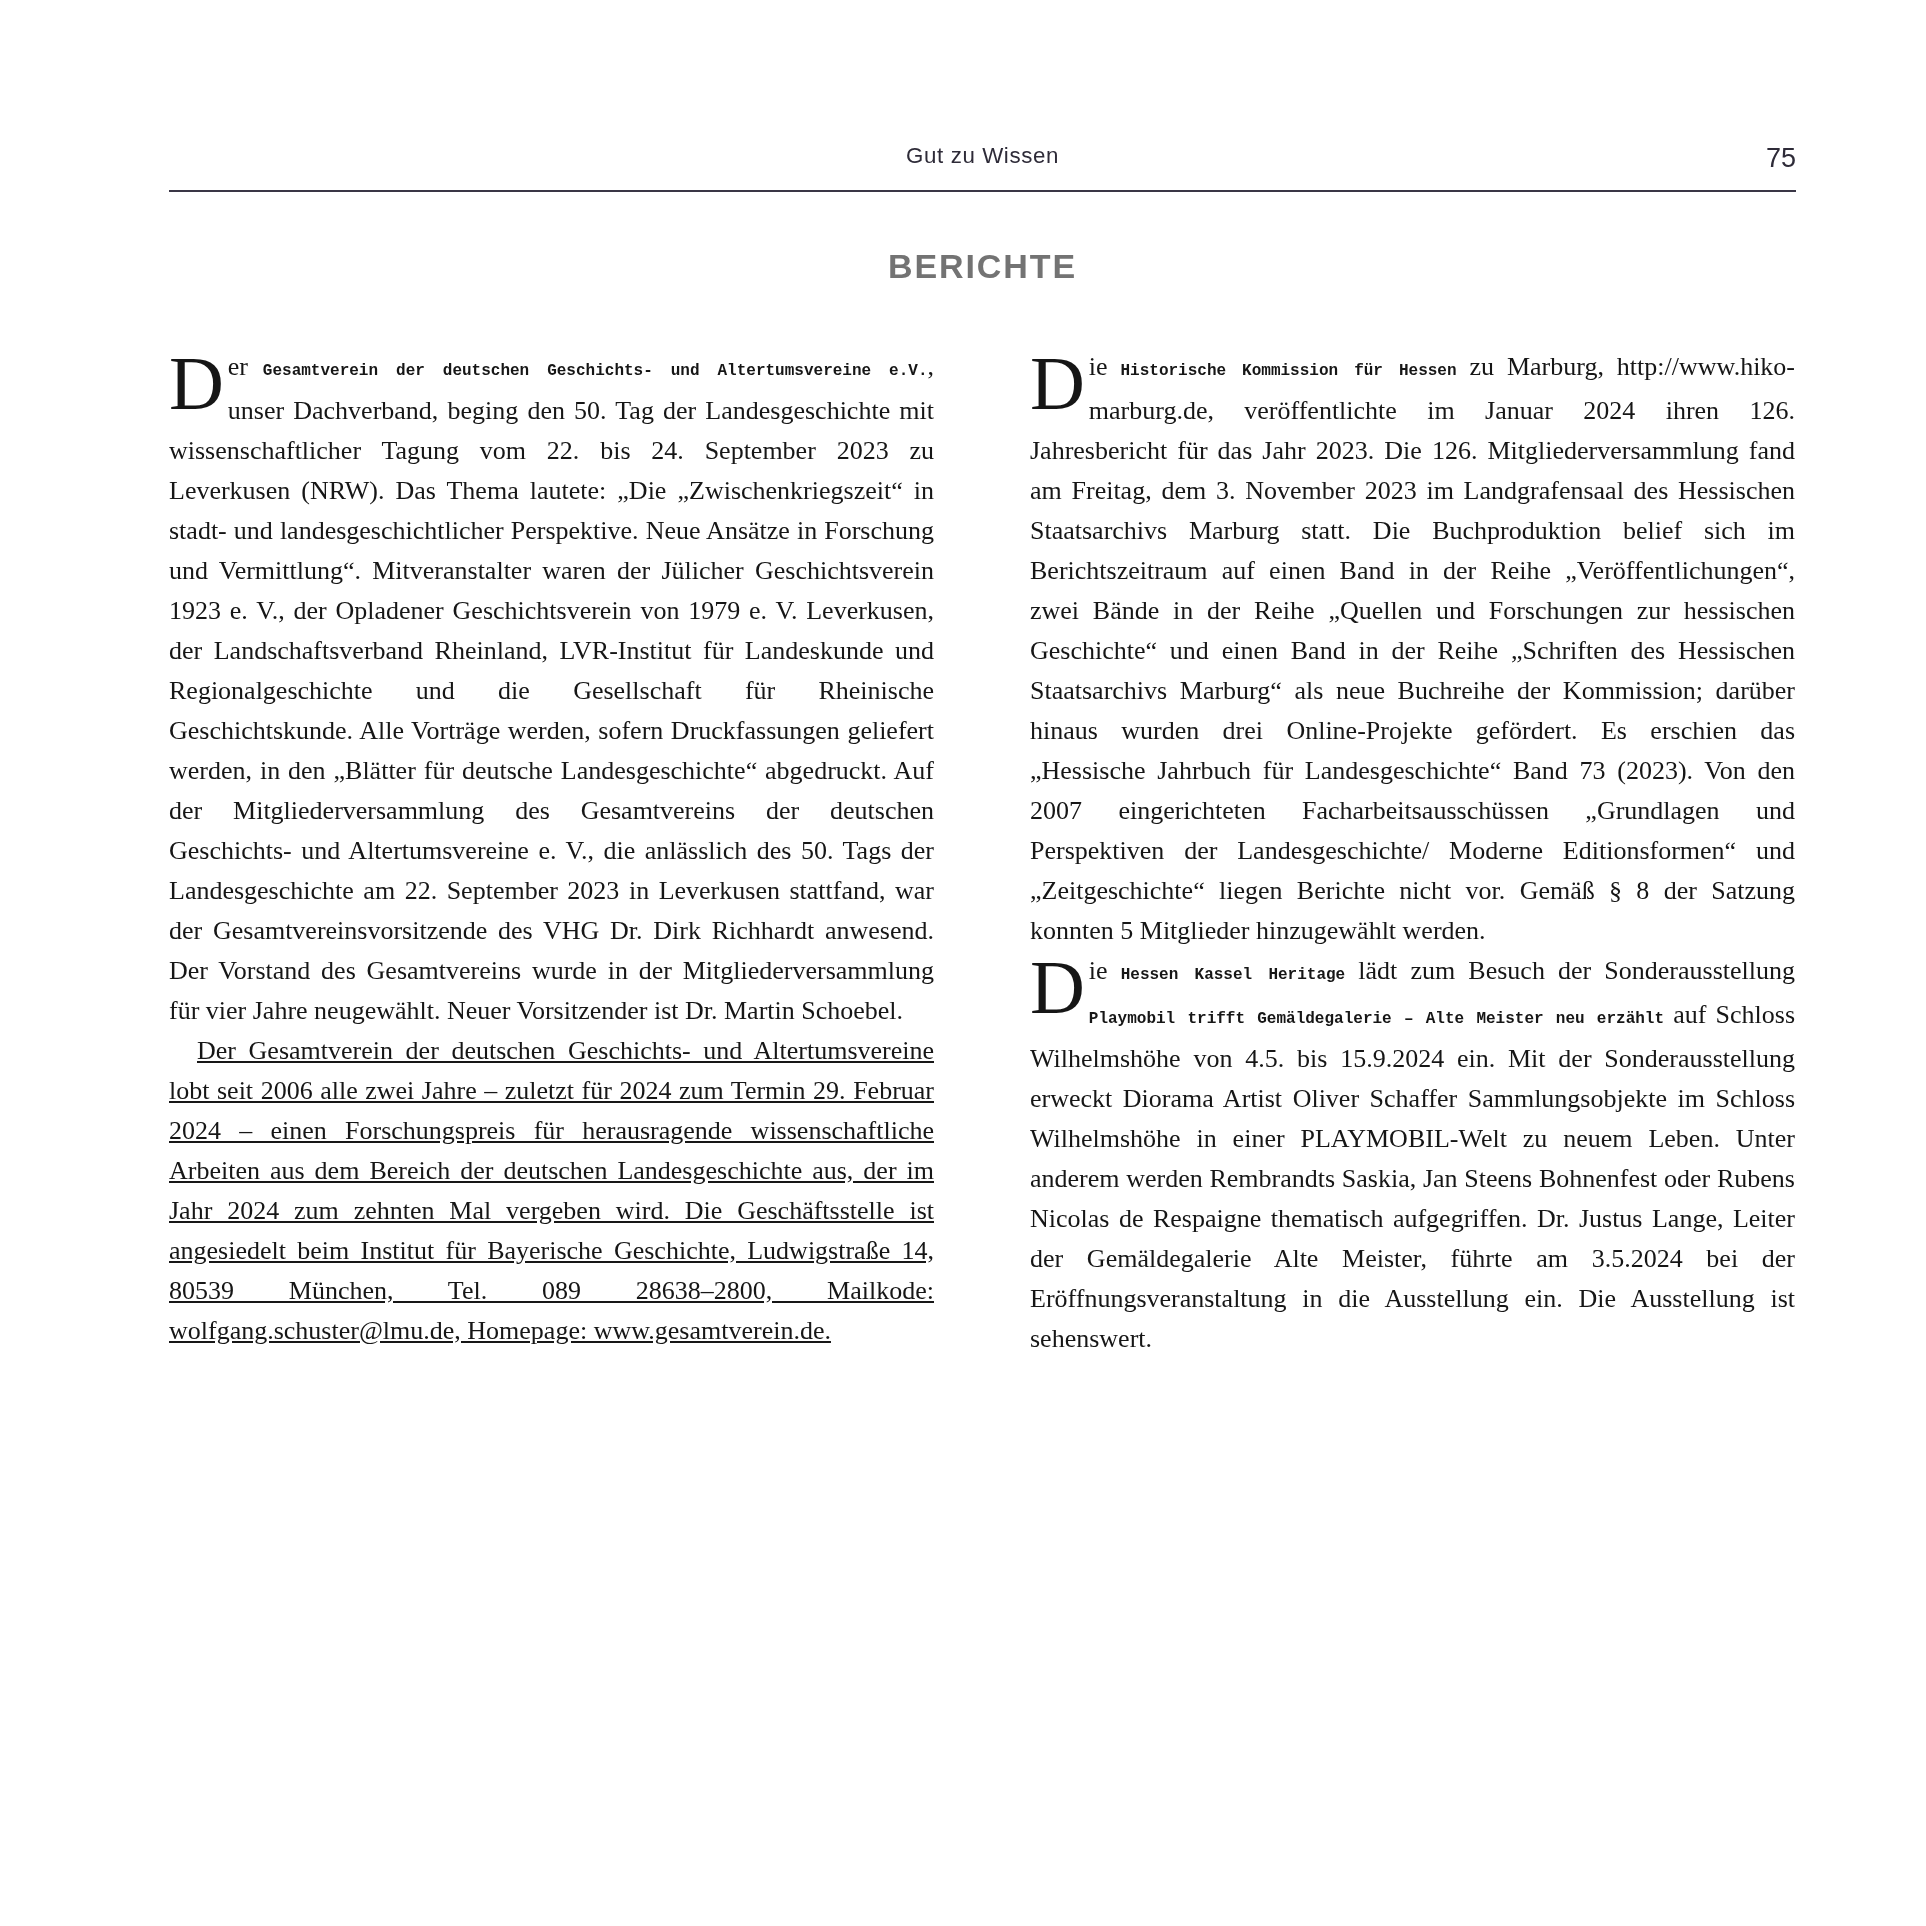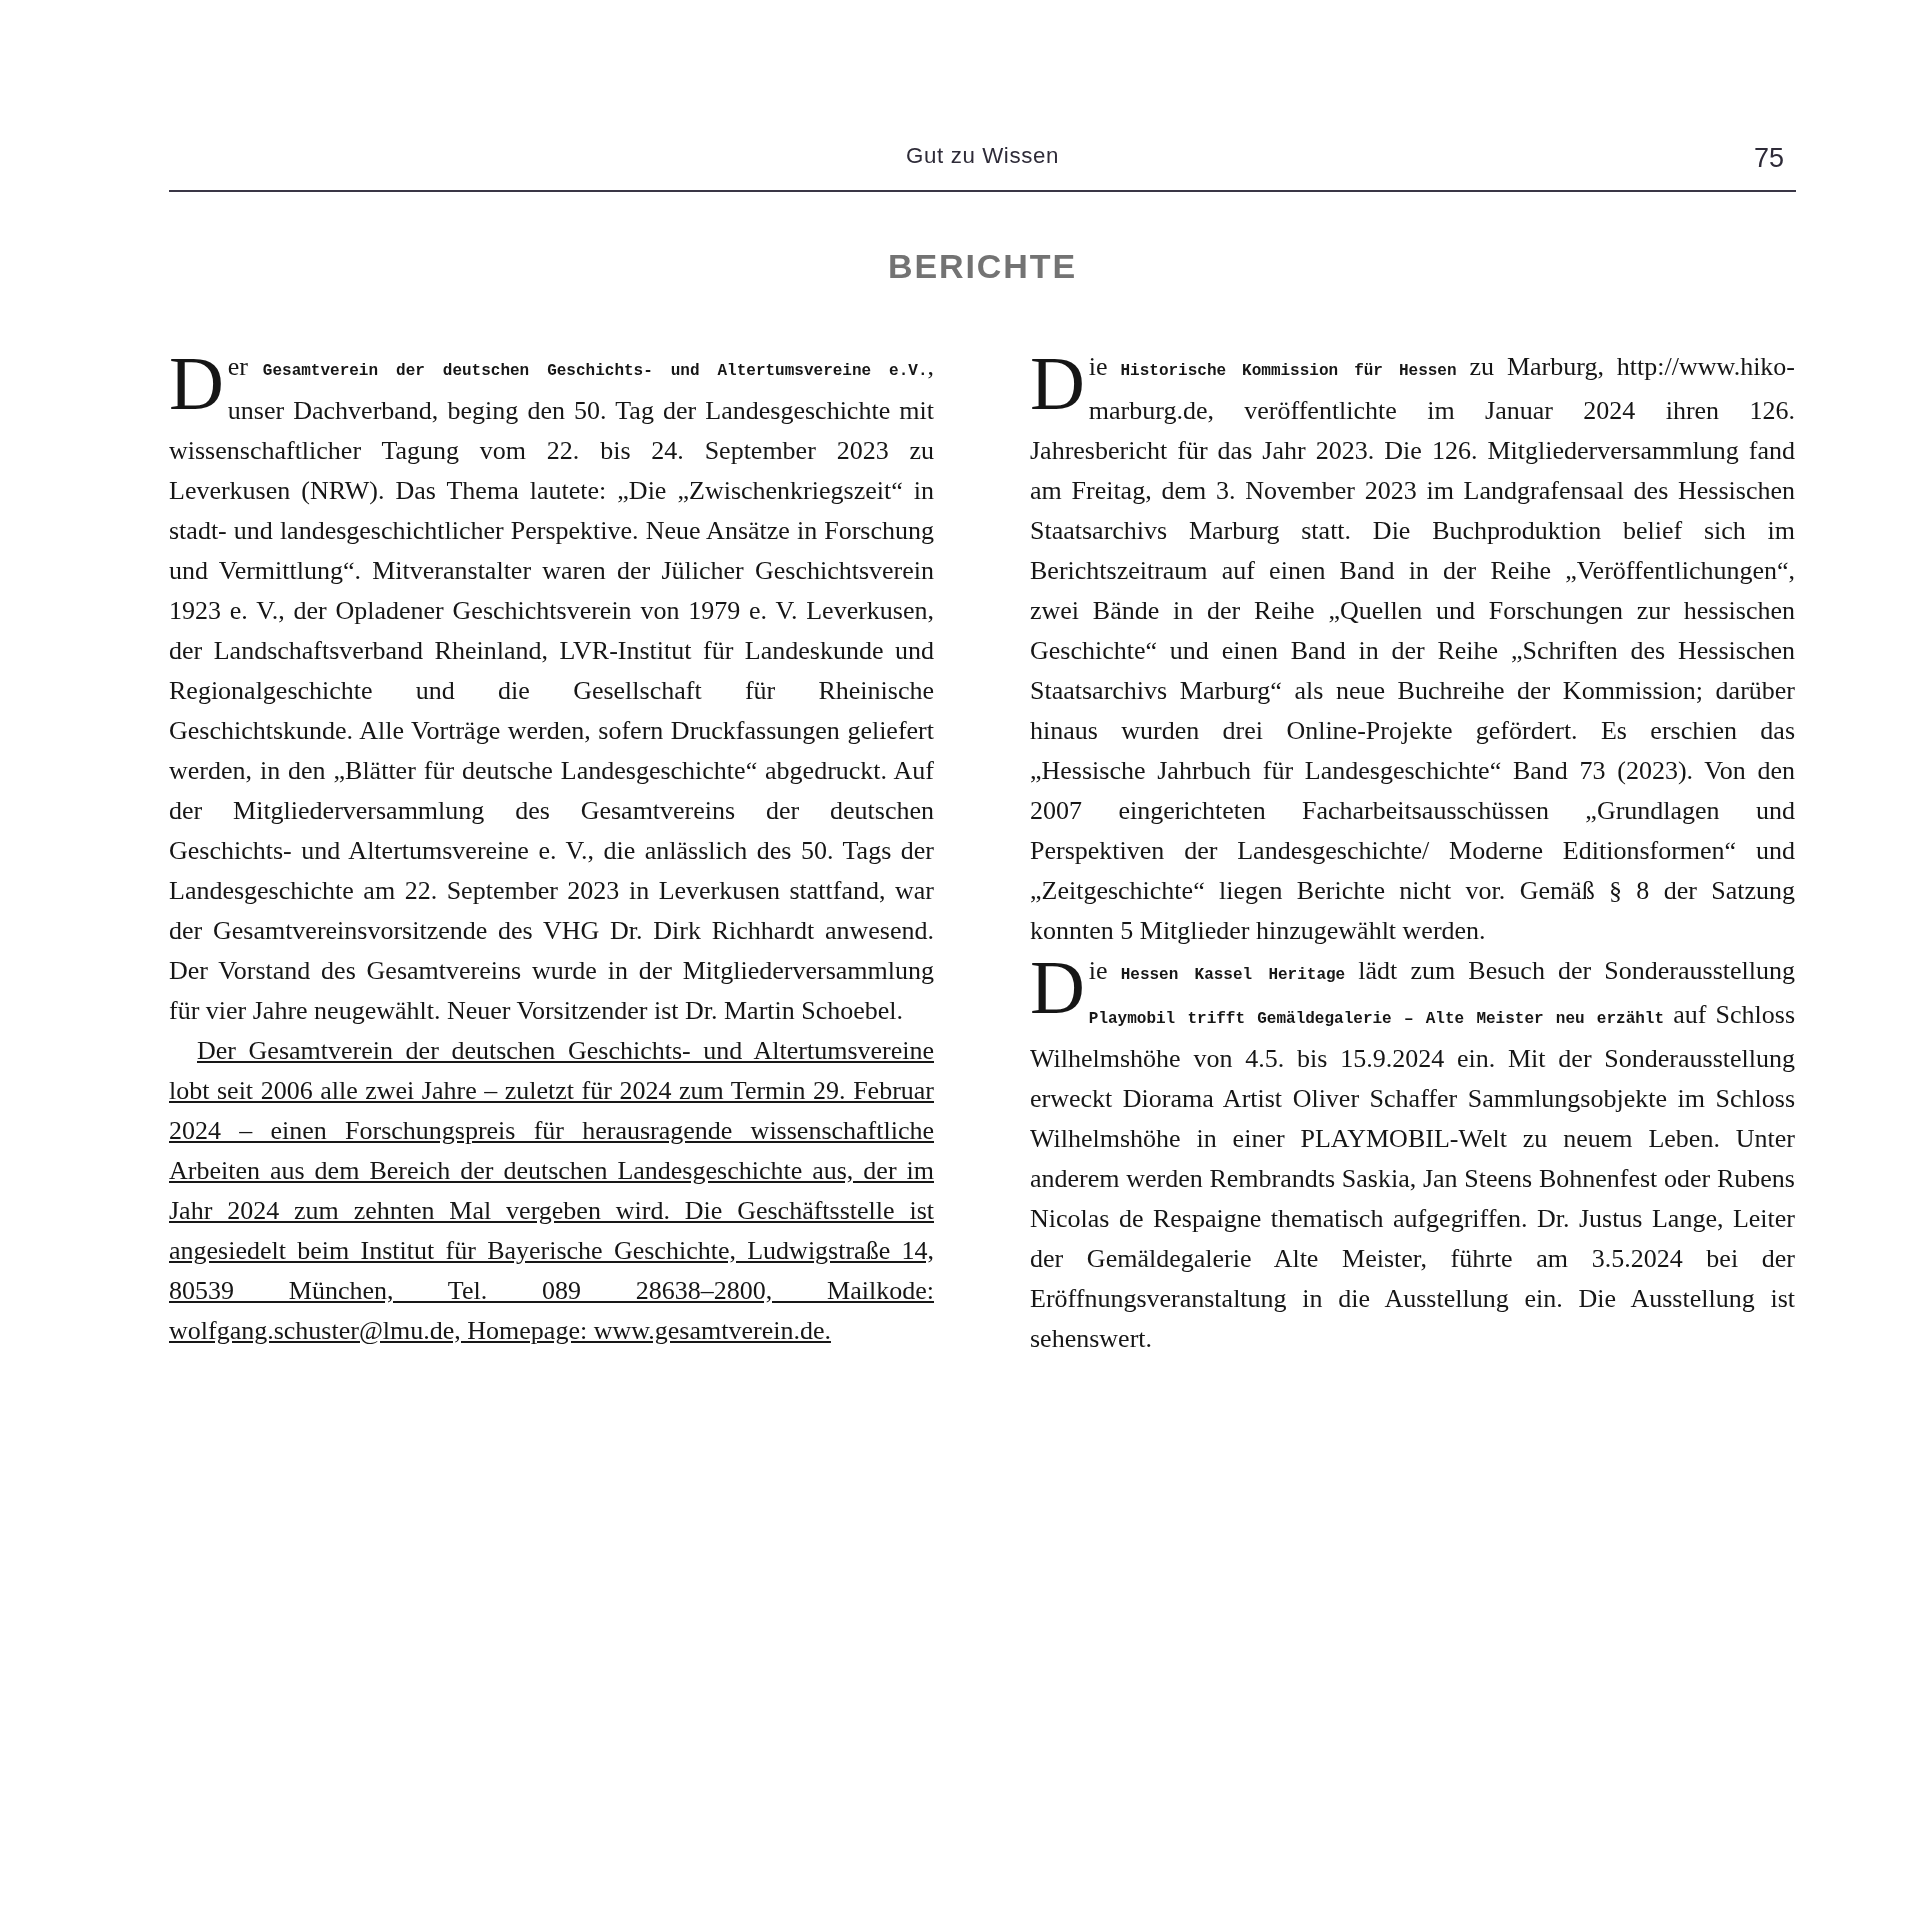--- a/index.html
+++ b/index.html
@@ -33,21 +33,21 @@
     justify-content: center;
   }
   .running-head .rh-title {
     font-family: "Liberation Sans", sans-serif;
     font-size: 22.3px;
     letter-spacing: 0.6px;
     color: #2e2b38;
   }
   .running-head .rh-page {
     position: absolute;
-    right: 12px;
+    right: 0;
     font-family: "Liberation Sans", sans-serif;
     font-size: 27px;
     color: #2e2b38;
   }
   .head-rule {
     position: absolute;
     left: 169px;
     right: 169px;
     top: 190px;
     height: 1.5px;

